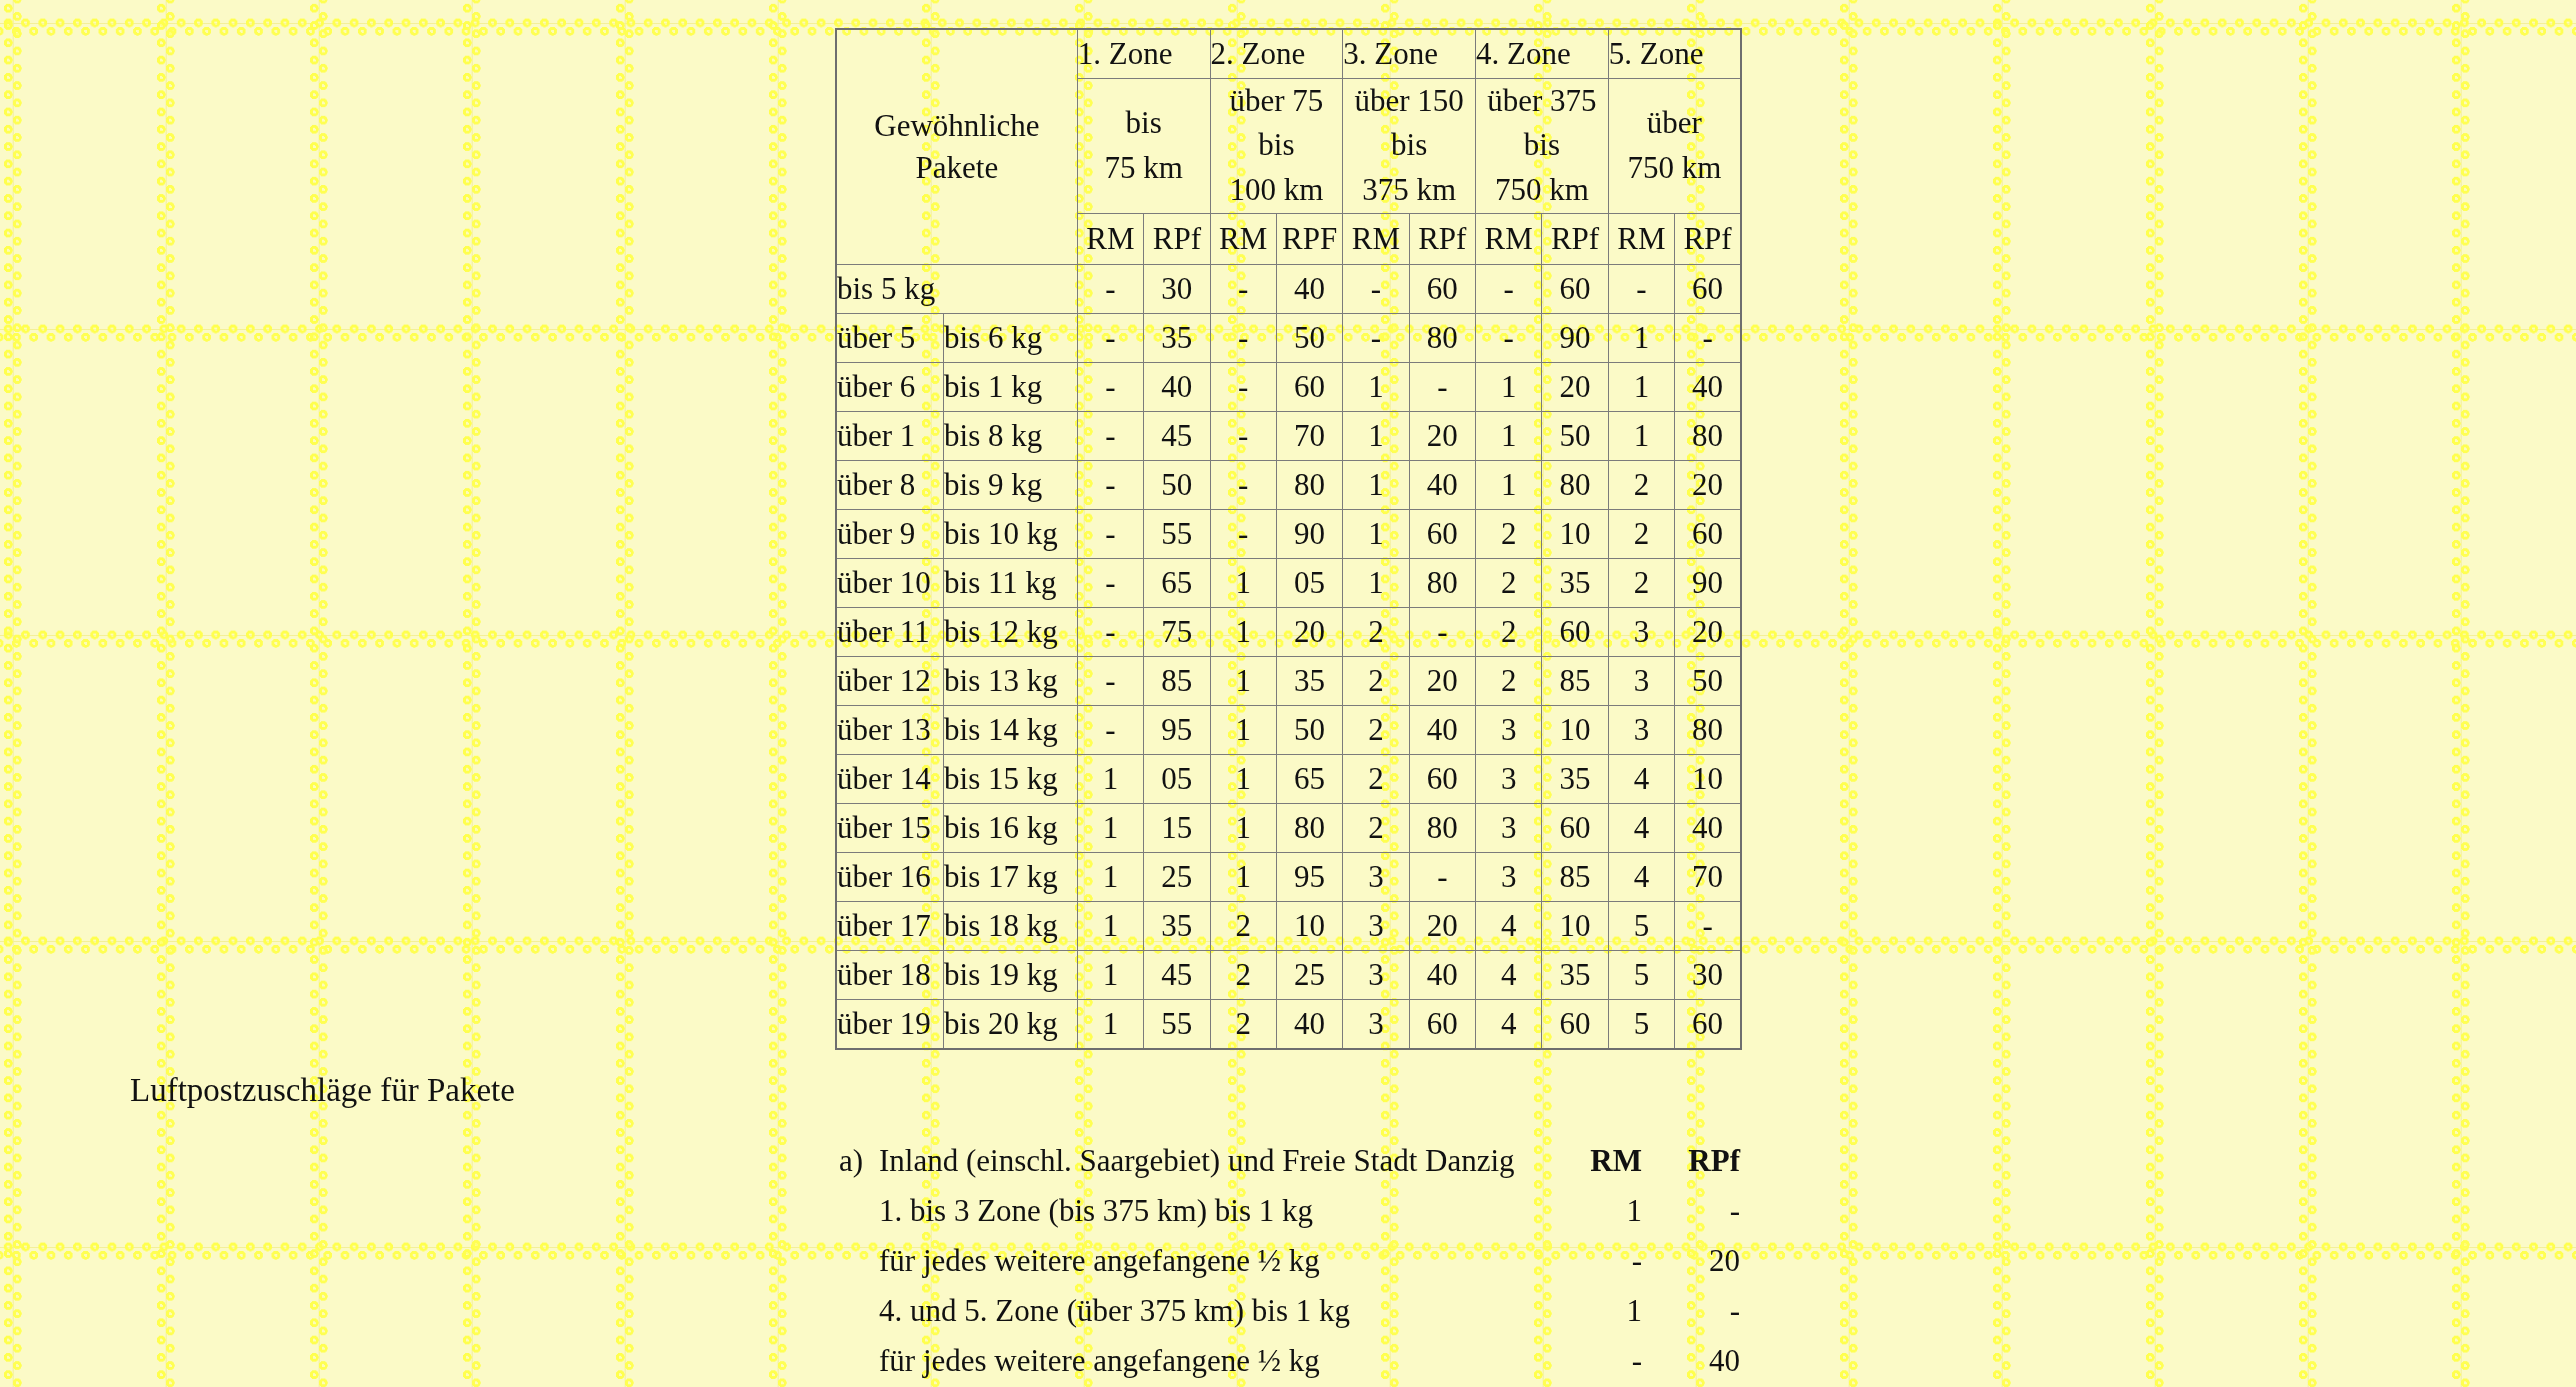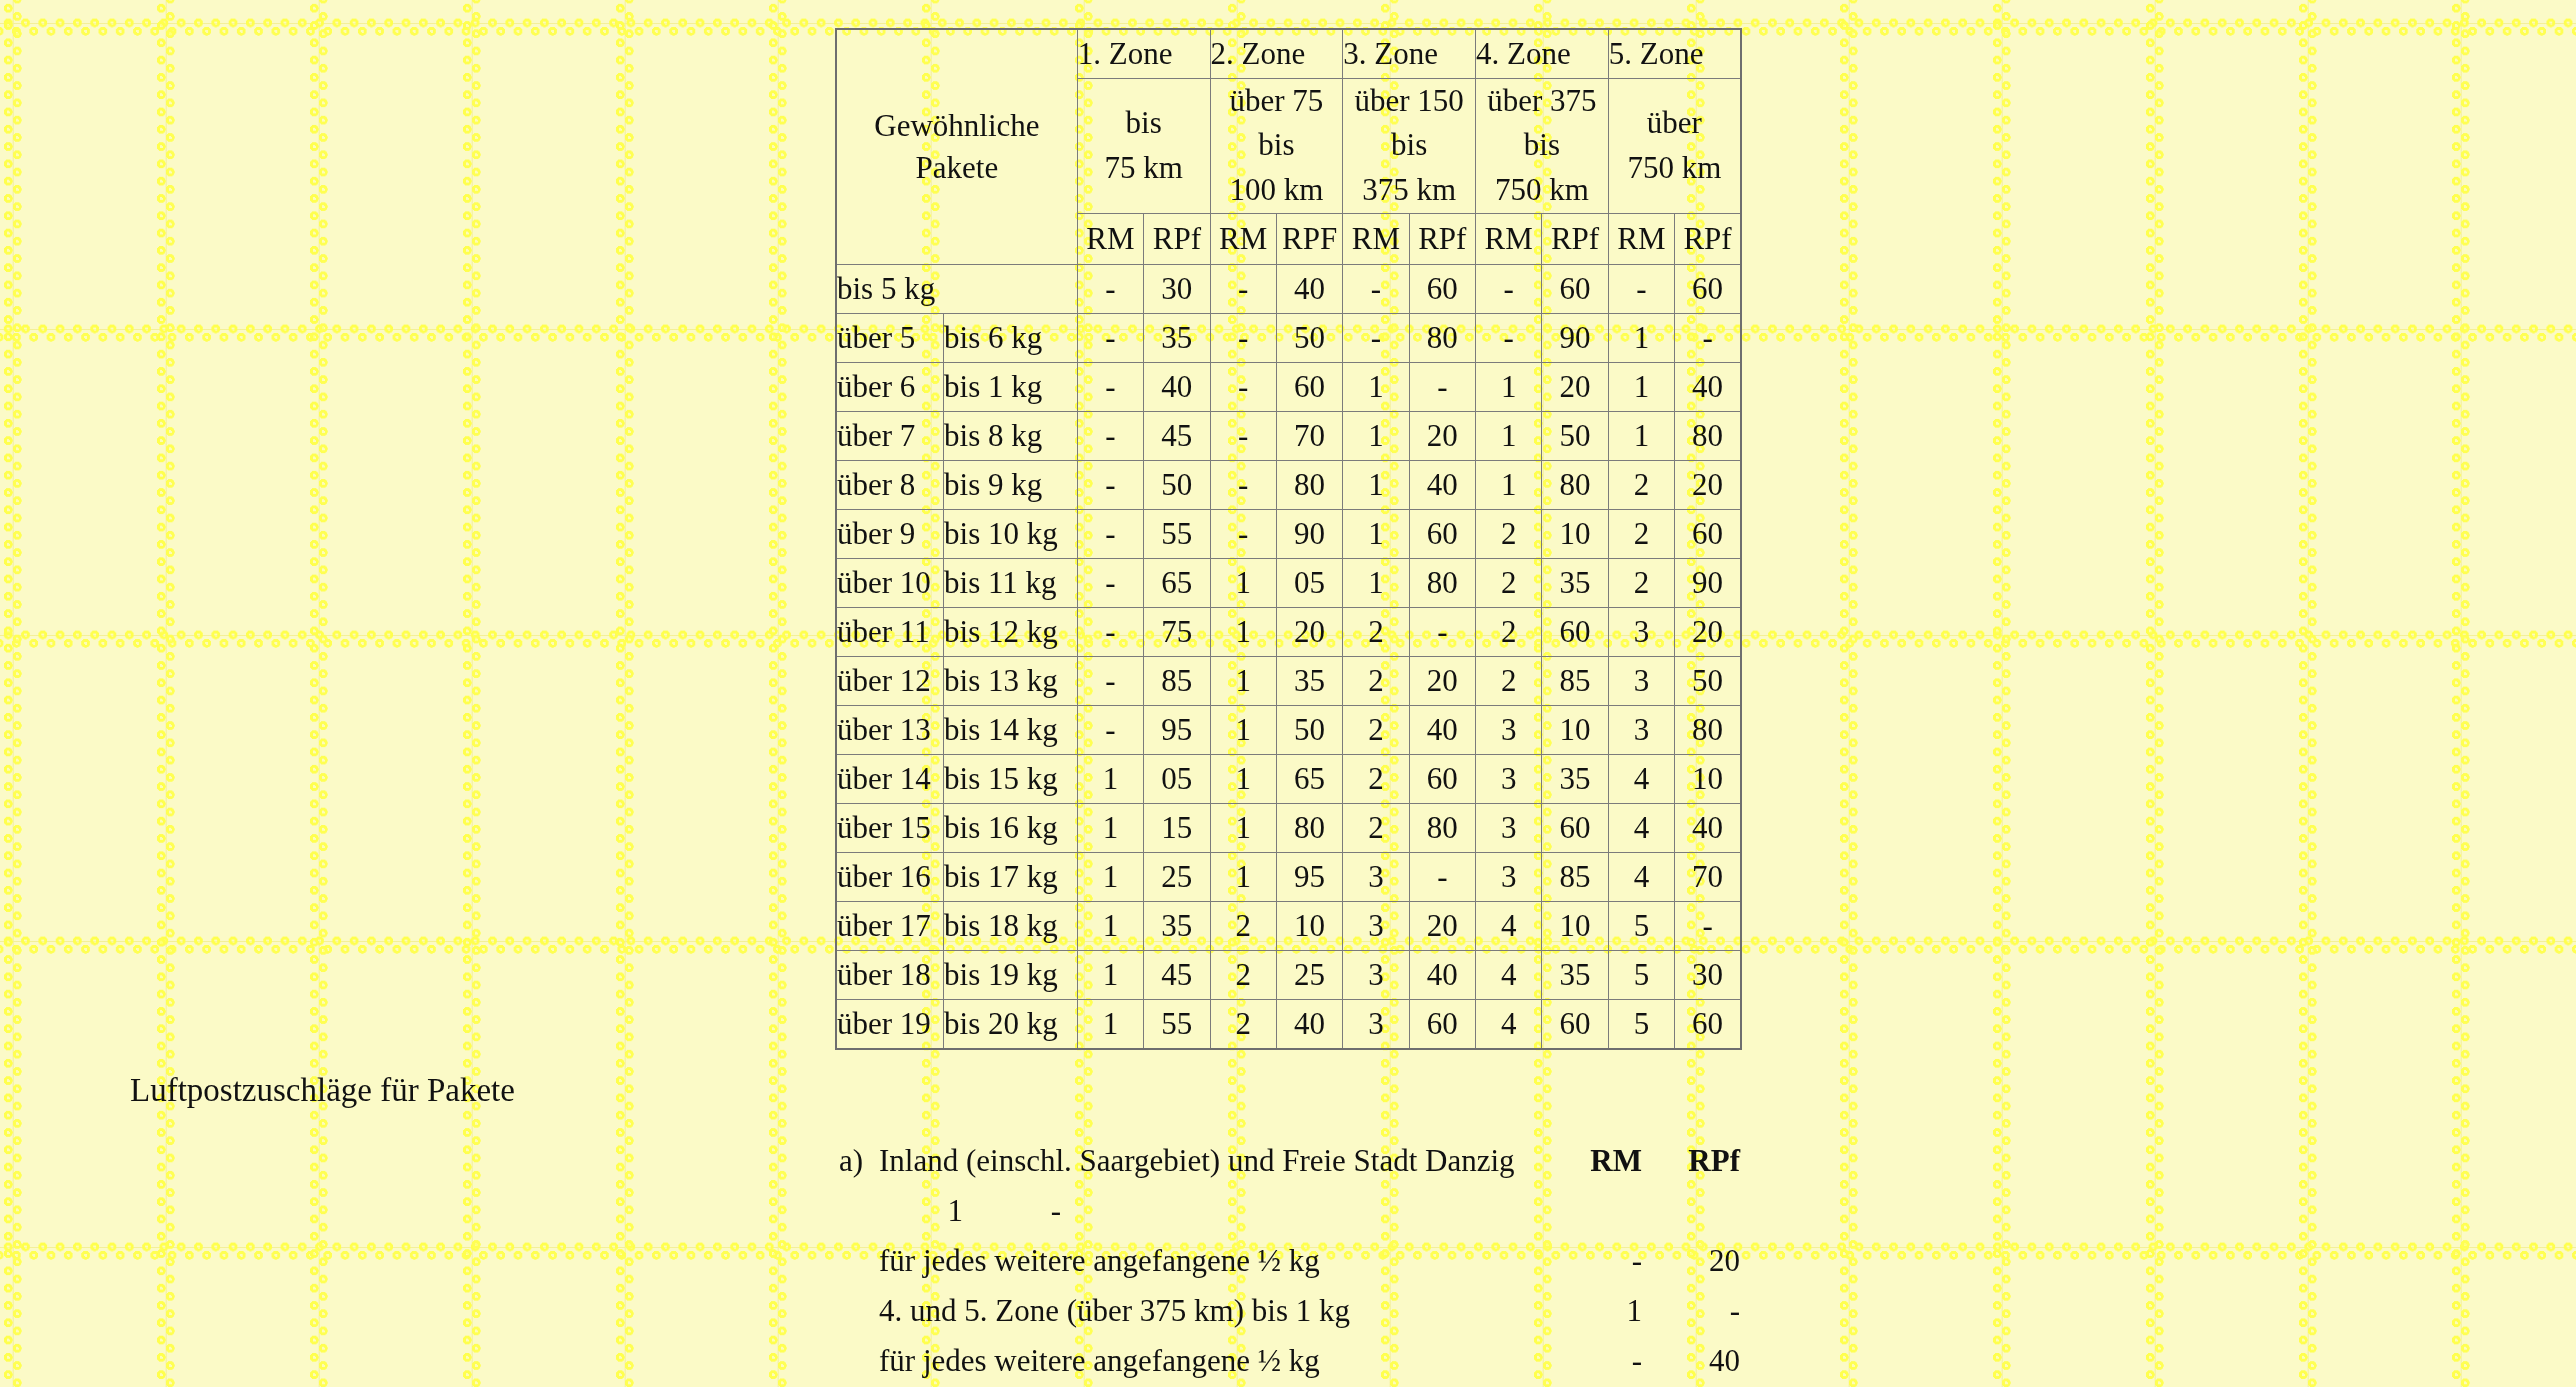--- a/index.html
+++ b/index.html
@@ -182,21 +182,21 @@
         <td class="val">60</td>
         <td class="val">1</td>
         <td class="val">-</td>
         <td class="val">1</td>
         <td class="val">20</td>
         <td class="val">1</td>
         <td class="val">40</td>
       </tr>
 
       <tr>
-        <td class="over">über 7</td>
+        <td class="over">über 1</td>
         <td class="upto">bis 8 kg</td>
         <td class="val">-</td>
         <td class="val">45</td>
         <td class="val">-</td>
         <td class="val">70</td>
         <td class="val">1</td>
         <td class="val">20</td>
         <td class="val">1</td>
         <td class="val">50</td>
         <td class="val">1</td>
@@ -391,20 +391,21 @@
   <div class="a-row a-head">
     <span class="a-label">a)</span>
     <span class="a-title">Inland (einschl. Saargebiet) und Freie Stadt Danzig</span>
     <span class="a-rm">RM</span>
     <span class="a-rpf">RPf</span>
   </div>
   <div>
 
       <div class="a-row">
         <span class="a-label"></span>
+        <span class="a-title">1. bis 3 Zone (bis 375 km) bis 1 kg</span>
         <span class="a-rm">1</span>
         <span class="a-rpf">-</span>
       </div>
 
       <div class="a-row">
         <span class="a-label"></span>
         <span class="a-title">für jedes weitere angefangene ½ kg</span>
         <span class="a-rm">-</span>
         <span class="a-rpf">20</span>
       </div>

